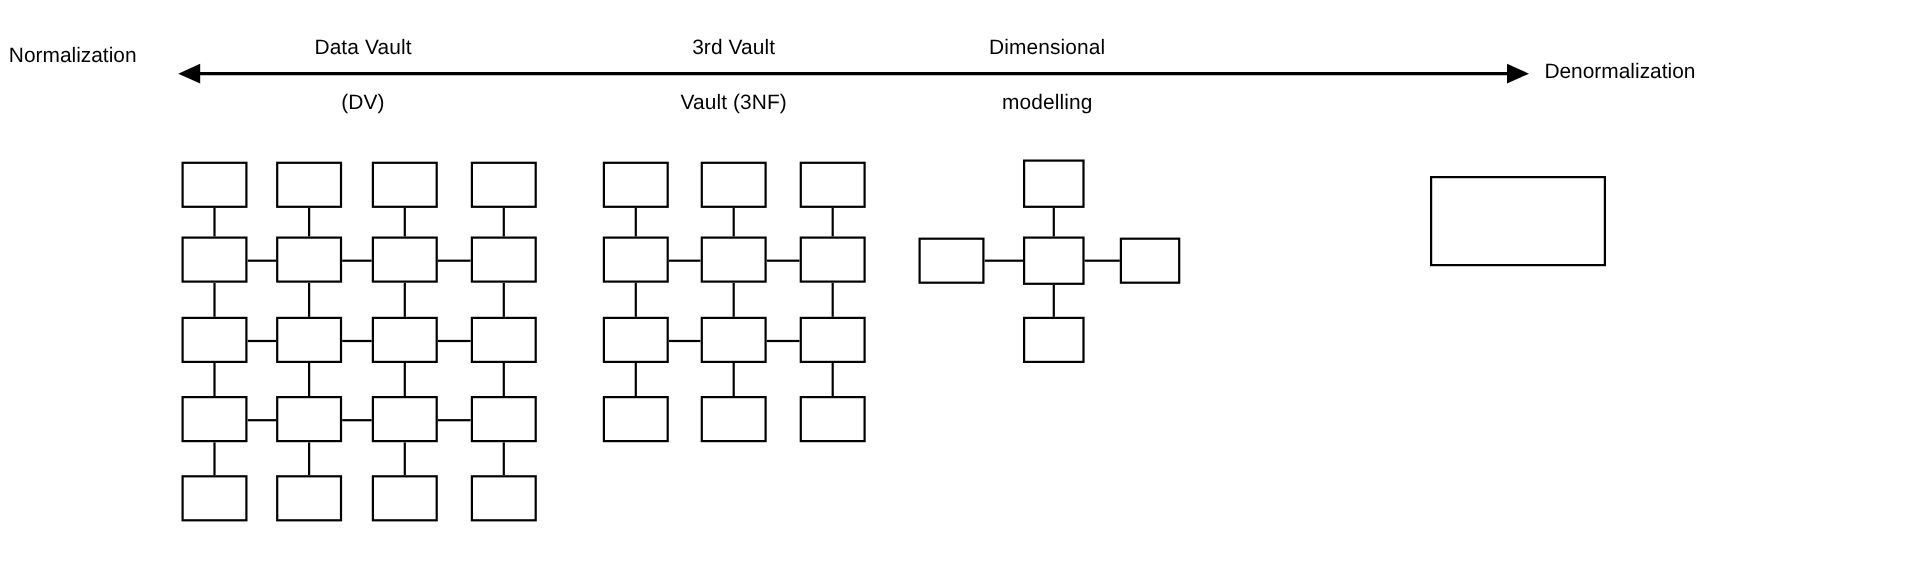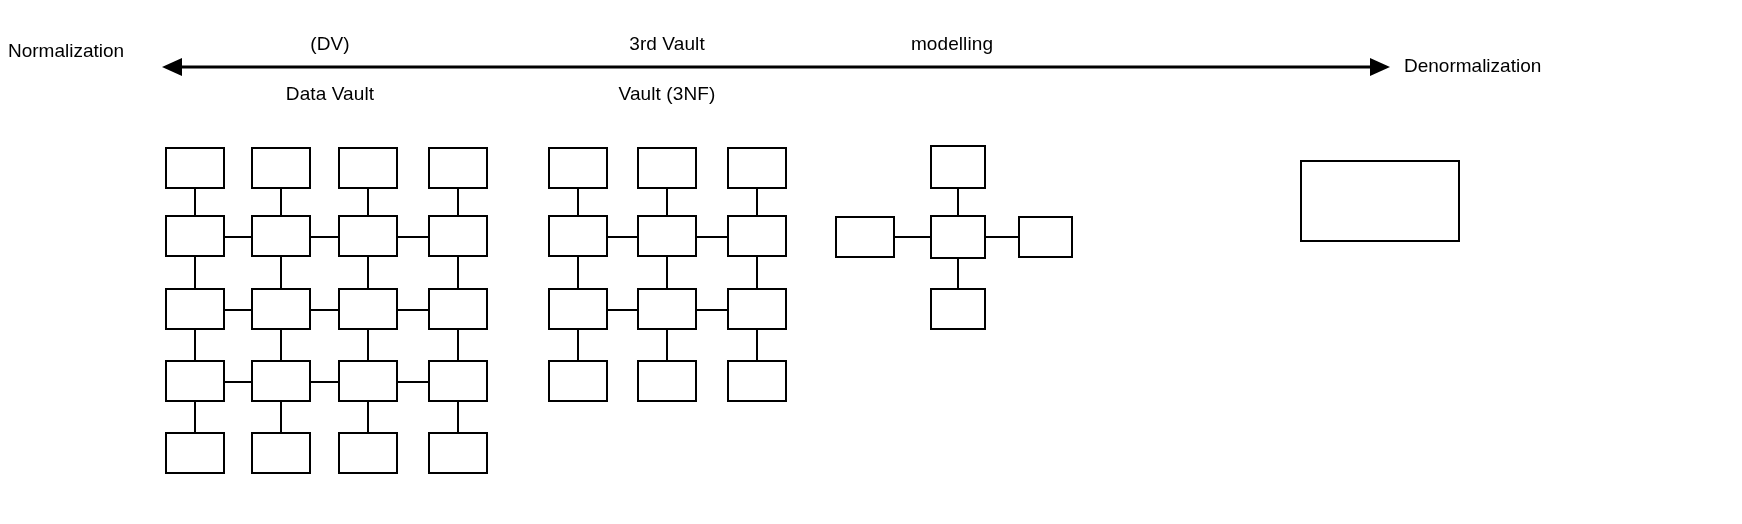--- a/index.html
+++ b/index.html
@@ -70,30 +70,31 @@
     top: 0;
     left: 0;
   }
 </style>
 </head>
 <body>
 
 <div id="canvas">
 
   <div class="col-title" style="left:230px; top:6px; width:200px;">
+    <div>Data Vault</div>
     <div>(DV)</div>
-    <div>Data Vault</div>
   </div>
 
   <div class="col-title" style="left:567px; top:6px; width:200px;">
     <div>3rd Vault</div>
     <div>Vault (3NF)</div>
   </div>
 
   <div class="col-title" style="left:852px; top:6px; width:200px;">
+    <div>Dimensional</div>
     <div>modelling</div>
   </div>
 
 
   <div class="axis-end-label" style="left:8px; top:40px;">Normalization</div>
 
   <div class="axis-end-label" style="left:1404px; top:55px;">Denormalization</div>
 
   <svg class="spectrum-arrow" viewBox="0 0 1232 32" width="1232" height="32" xmlns="http://www.w3.org/2000/svg">
     <line x1="14" y1="15" x2="1218" y2="15" stroke="#000000" stroke-width="3"></line>

